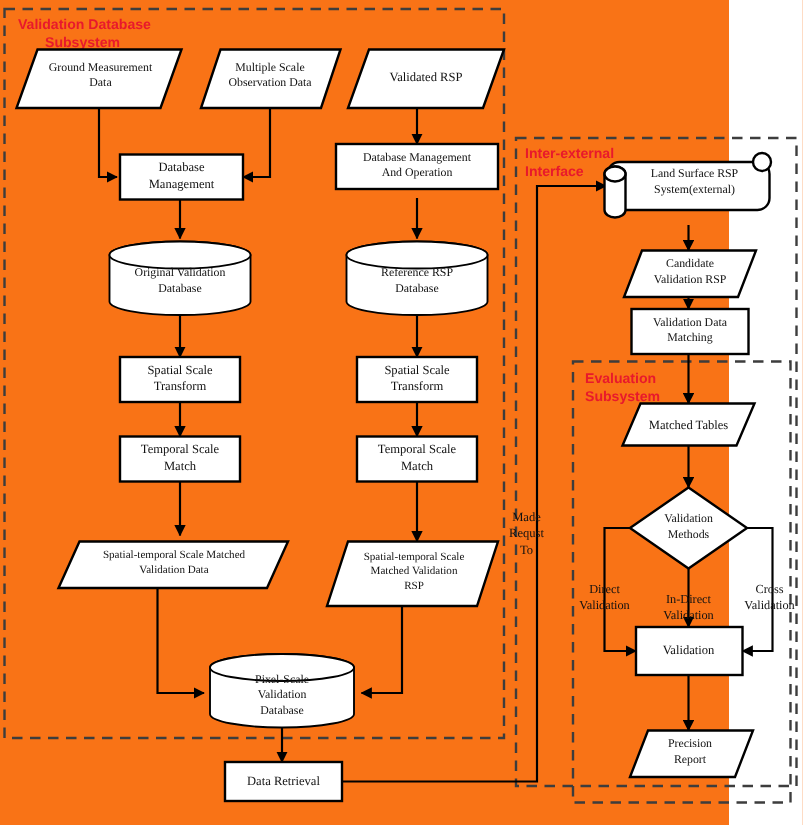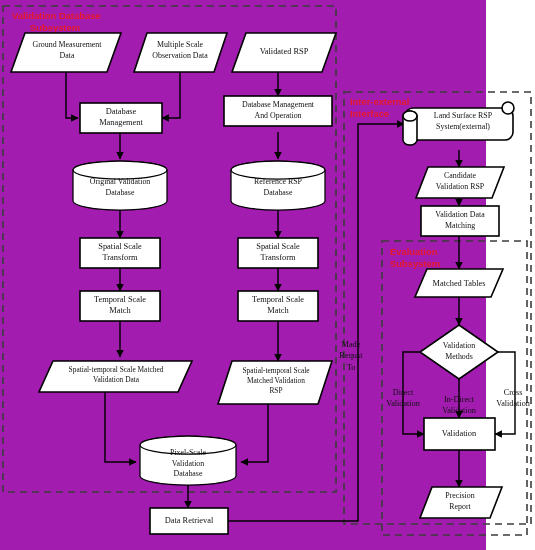--- a/index.html
+++ b/index.html
@@ -1,20 +1,20 @@
 <!DOCTYPE html>
 <html><head>
 <meta charset="utf-8">
 <style>
   html,body{margin:0;padding:0;background:#ffffff;}
   body{
     font-family:"Liberation Serif", "DejaVu Serif", serif;
     width:535px;height:550px;overflow:hidden;
   }
-  #stage{position:relative;width:486px;height:550px;background:#a21caf;}
+  #stage{position:relative;width:486px;height:550px;background:#f97316;}
   svg#diagram{position:absolute;left:0;top:0;width:535px;height:550px;}
   .nodelbl{
     font-family:"Liberation Serif","DejaVu Serif",serif;
     font-size:8.4px;fill:#111;text-anchor:middle;dominant-baseline:middle;
     white-space:pre;
   }
   .nodelbl.sm{font-size:7.9px;}
   .nodelbl.xs{font-size:7.4px;}
   .grouplbl{
     font-family:"Liberation Sans","DejaVu Sans",sans-serif;

